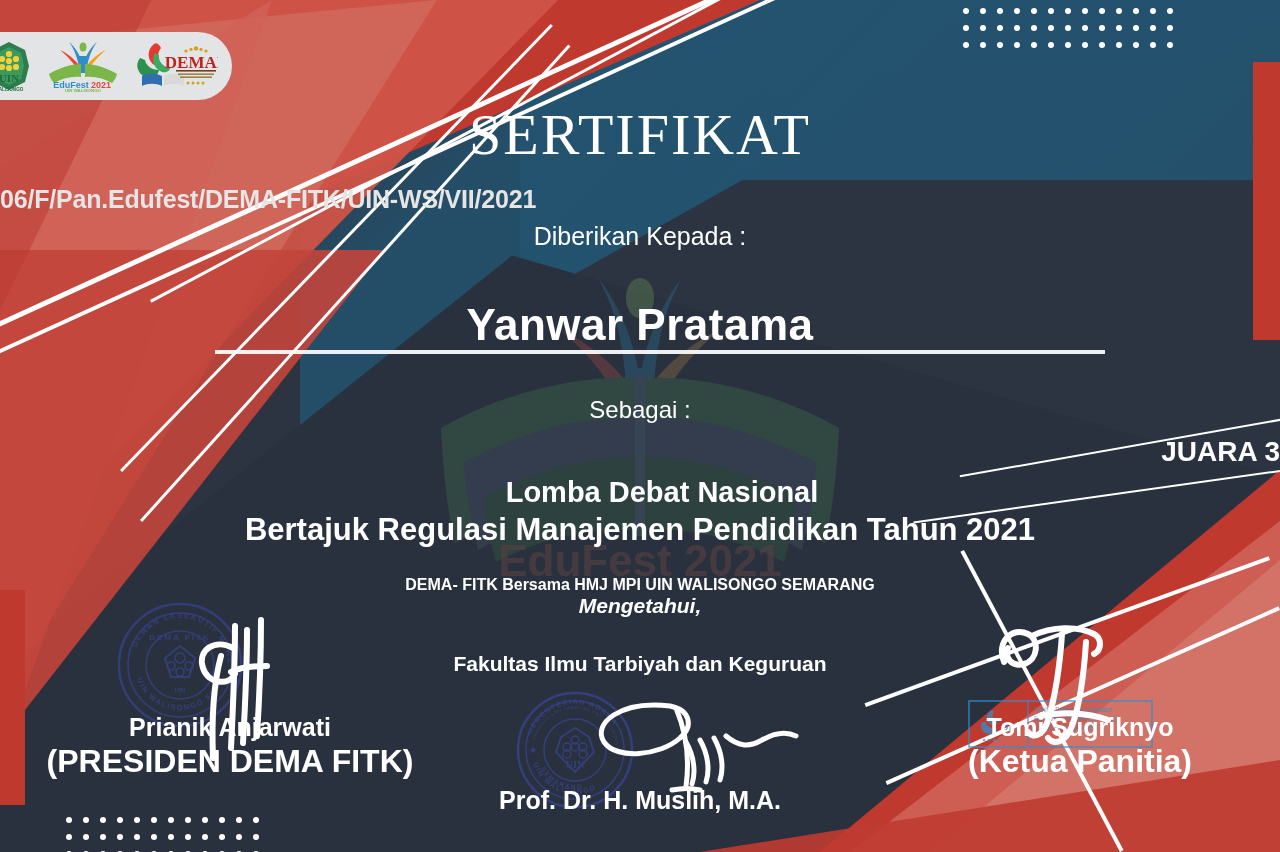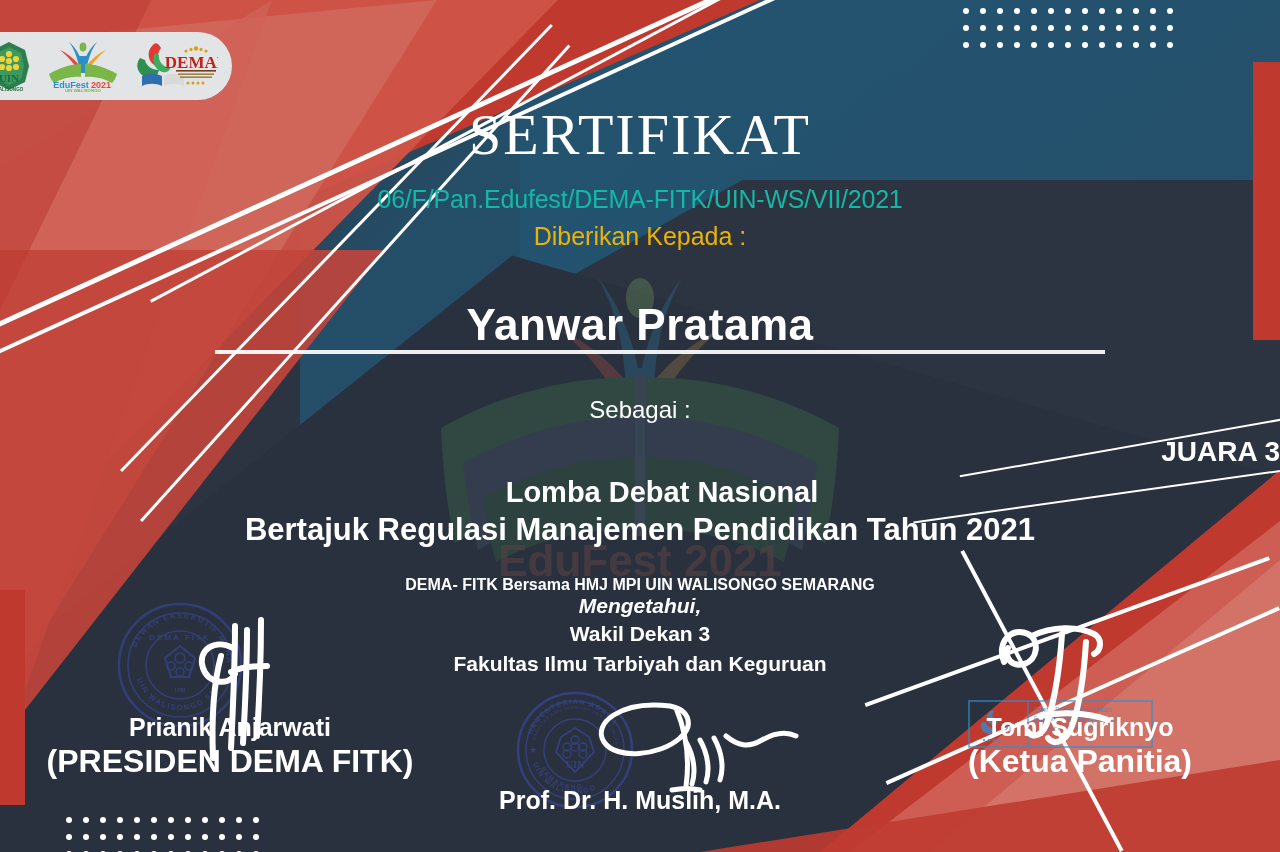--- a/index.html
+++ b/index.html
@@ -150,26 +150,26 @@
     opacity:.30;pointer-events:none;
   }
 
   
   #title{
     position:absolute;left:0;right:0;top:106px;text-align:center;
     font-family:"Liberation Serif",serif;
     font-size:58px;letter-spacing:2px;color:#ffffff;line-height:1;
   }
   #cert-number{
-    position:absolute;left:0;right:0;top:185px;text-align:center;
-    font-size:25px;font-weight:normal;color:#14b8a6;letter-spacing:-.2px;
+    position:absolute;left:0;right:0;top:185px;text-align:left;
+    font-size:25px;font-weight:bold;color:#e5e5e5;letter-spacing:-.2px;
   }
   #given-to{
     position:absolute;left:0;right:0;top:222px;text-align:center;
-    font-size:25px;color:#eab308;font-weight:400;
+    font-size:25px;color:#ffffff;font-weight:400;
   }
   #recipient{
     position:absolute;left:0;right:0;top:300px;text-align:center;
     font-size:44px;font-weight:bold;color:#ffffff;letter-spacing:.5px;
   }
   #rule{
     position:absolute;left:215px;top:350px;width:890px;height:4px;
     background:#ffffff;opacity:.92;
   }
   #as-label{
@@ -427,21 +427,20 @@
   <div id="cert-number">06/F/Pan.Edufest/DEMA-FITK/UIN-WS/VII/2021</div>
   <div id="given-to">Diberikan Kepada :</div>
   <div id="recipient">Yanwar Pratama</div>
   <div id="rule"></div>
   <div id="as-label">Sebagai :</div>
   <div id="rank">JUARA 3</div>
   <div id="competition">Lomba Debat Nasional</div>
   <div id="subtitle">Bertajuk Regulasi Manajemen Pendidikan Tahun 2021</div>
   <div id="org-2">DEMA- FITK Bersama HMJ MPI UIN WALISONGO SEMARANG</div>
   <div id="knowing">Mengetahui,</div>
-  <div id="dean-title">Wakil Dekan 3</div>
   <div id="faculty">Fakultas Ilmu Tarbiyah dan Keguruan</div>
 
   <svg class="stamp" id="stamp-left" viewBox="0 0 130 130">
     <circle cx="65" cy="65" r="61" fill="none" stroke="#3c4aa8" stroke-width="2.4"></circle>
     <circle cx="65" cy="65" r="52" fill="none" stroke="#3c4aa8" stroke-width="1.6"></circle>
     <circle cx="65" cy="65" r="34" fill="none" stroke="#3c4aa8" stroke-width="1.6"></circle>
     <path d="M65 46 L80 58 L74 77 L56 77 L50 58 Z" fill="none" stroke="#3c4aa8" stroke-width="2"></path>
     <circle cx="65" cy="58" r="5" fill="none" stroke="#3c4aa8" stroke-width="1.6"></circle>
     <circle cx="56" cy="66" r="4" fill="none" stroke="#3c4aa8" stroke-width="1.6"></circle>
     <circle cx="74" cy="66" r="4" fill="none" stroke="#3c4aa8" stroke-width="1.6"></circle>

